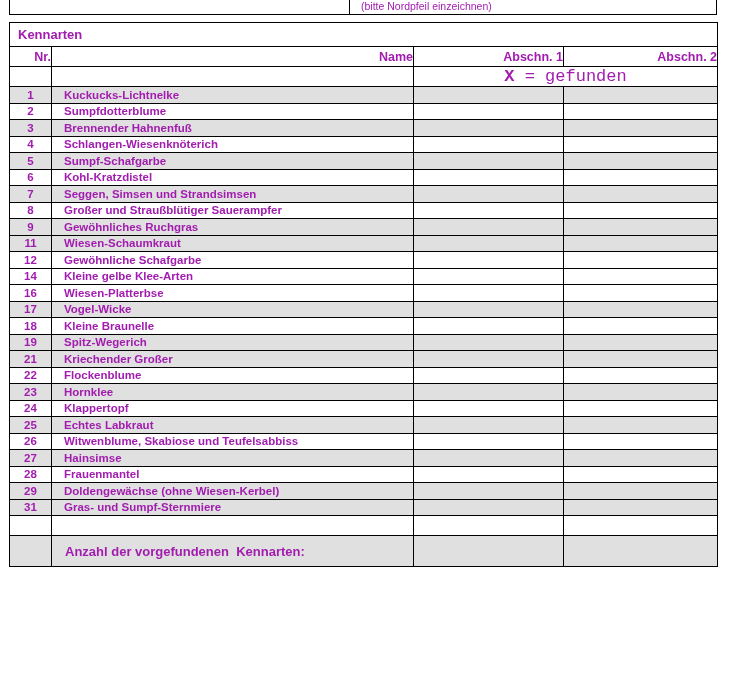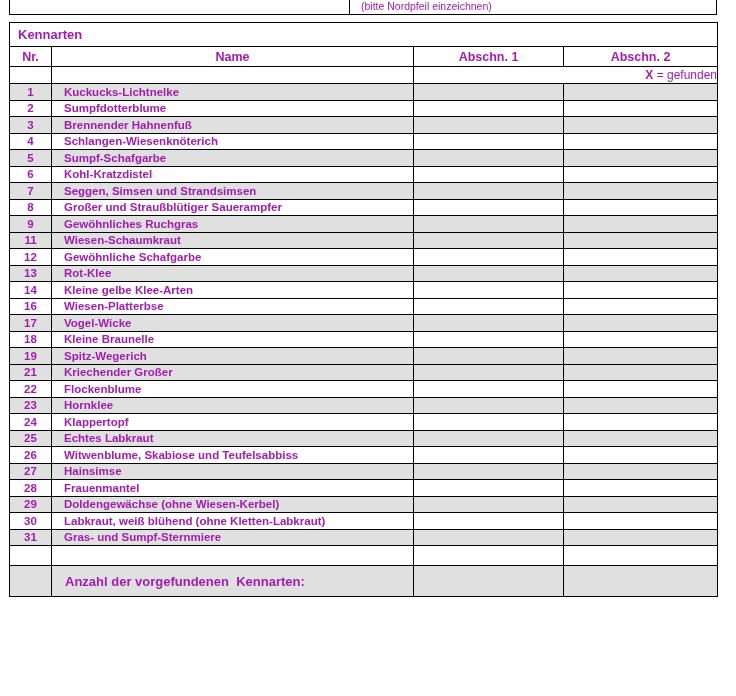--- a/index.html
+++ b/index.html
@@ -52,28 +52,29 @@
     vertical-align: middle;
   }
   .title-row td {
     height: 23px;
     font-size: 13px;
     font-weight: bold;
     padding-left: 8px;
   }
   .header-row td {
     height: 19px;
-    text-align: center;
+    text-align: right;
     font-weight: bold;
     font-size: 12.5px;
   }
   .legend-row td {
     height: 16px;
-    font-size: 12px;
-    text-align: right;
+    font-size: 17px;
+    text-align: center;
+    font-family: Liberation Mono, monospace;
   }
   .legend-row .sym { font-weight: bold; }
   .data-row td {
     height: 15.5px;
     font-size: 11.5px;
     font-weight: bold;
   }
   .data-row .col-nr { text-align: center; }
   .data-row .col-name { padding-left: 12px; white-space: nowrap; }
   .shaded td { background: #e0e0e0; }
@@ -179,26 +180,20 @@
           <td class="col-name">Wiesen-Schaumkraut</td>
           <td class="col-a"></td>
           <td class="col-a"></td>
         </tr>
         <tr class="data-row">
           <td class="col-nr">12</td>
           <td class="col-name">Gewöhnliche Schafgarbe</td>
           <td class="col-a"></td>
           <td class="col-a"></td>
         </tr>
-        <tr class="data-row shaded">
-          <td class="col-nr">13</td>
-          <td class="col-name">Rot-Klee</td>
-          <td class="col-a"></td>
-          <td class="col-a"></td>
-        </tr>
         <tr class="data-row">
           <td class="col-nr">14</td>
           <td class="col-name">Kleine gelbe Klee-Arten</td>
           <td class="col-a"></td>
           <td class="col-a"></td>
         </tr>
         <tr class="data-row">
           <td class="col-nr">16</td>
           <td class="col-name">Wiesen-Platterbse</td>
           <td class="col-a"></td>
@@ -266,26 +261,20 @@
         </tr>
         <tr class="data-row">
           <td class="col-nr">28</td>
           <td class="col-name">Frauenmantel</td>
           <td class="col-a"></td>
           <td class="col-a"></td>
         </tr>
         <tr class="data-row shaded">
           <td class="col-nr">29</td>
           <td class="col-name">Doldengewächse (ohne Wiesen-Kerbel)</td>
-          <td class="col-a"></td>
-          <td class="col-a"></td>
-        </tr>
-        <tr class="data-row">
-          <td class="col-nr">30</td>
-          <td class="col-name">Labkraut, weiß blühend (ohne Kletten-Labkraut)</td>
           <td class="col-a"></td>
           <td class="col-a"></td>
         </tr>
         <tr class="data-row shaded">
           <td class="col-nr">31</td>
           <td class="col-name">Gras- und Sumpf-Sternmiere</td>
           <td class="col-a"></td>
           <td class="col-a"></td>
         </tr>
       </tbody>

